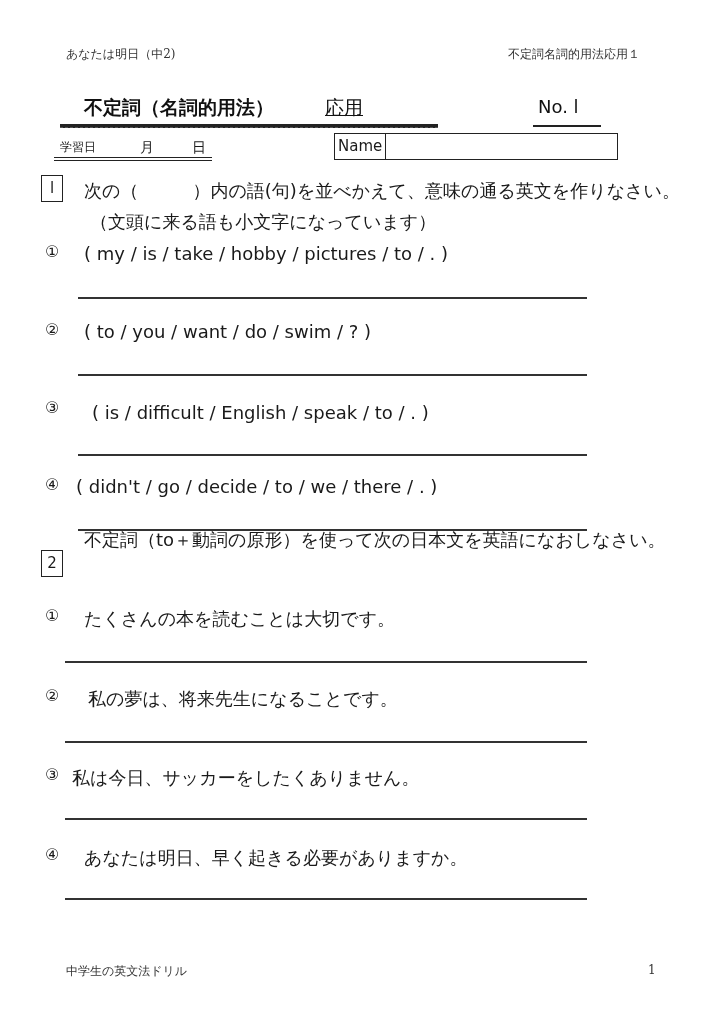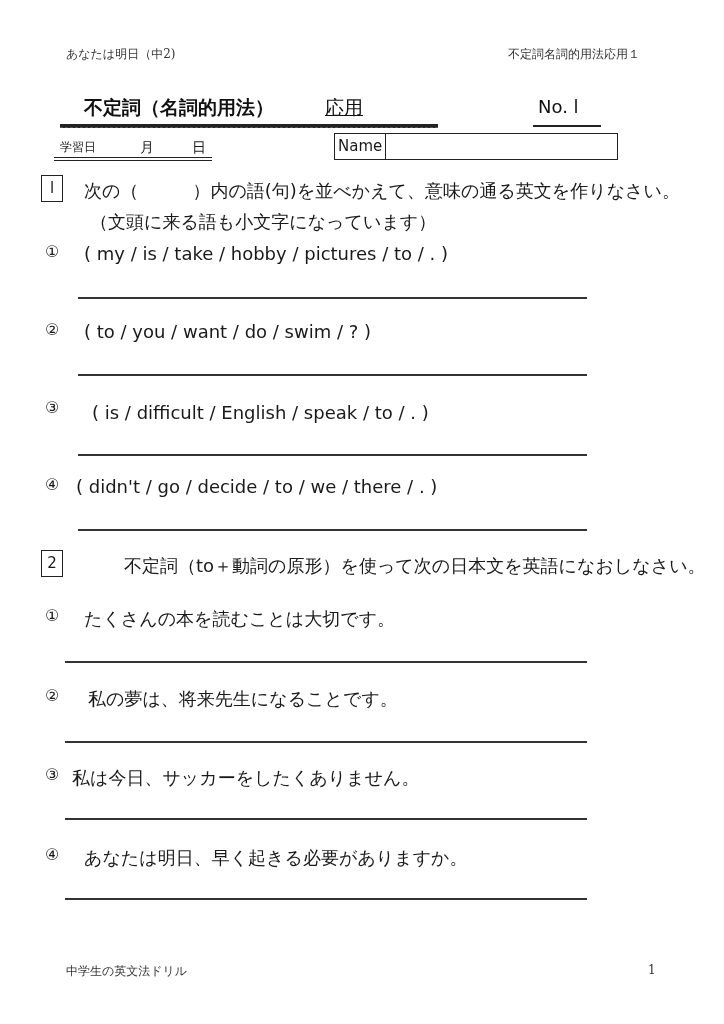--- a/index.html
+++ b/index.html
@@ -59,21 +59,21 @@
 
 <div class="abs num" style="left:45px; top:398px;">③</div>
 <div class="abs txt" style="left:84px; top:402px;margin-left:8px;">( is / difficult / English / speak / to / . )</div>
 <div class="ans-line" style="left:78px; top:454px; width:509px;"></div>
 
 <div class="abs num" style="left:45px; top:475px;">④</div>
 <div class="abs txt" style="left:76px; top:476px;">( didn't / go / decide / to / we / there / . )</div>
 <div class="ans-line" style="left:78px; top:529px; width:509px;"></div>
 
 <div class="sec-box" style="left:41px; top:550px;">2</div>
-<div class="abs txt" style="left:84px; top:554px;margin-left:40px;">不定詞（to＋動詞の原形）を使って次の日本文を英語になおしなさい。</div>
+<div class="abs txt" style="left:84px; top:528px;">不定詞（to＋動詞の原形）を使って次の日本文を英語になおしなさい。</div>
 
 <div class="abs num" style="left:45px; top:606px;">①</div>
 <div class="abs txt" style="left:84px; top:607px;">たくさんの本を読むことは大切です。</div>
 <div class="ans-line" style="left:65px; top:661px; width:522px;"></div>
 
 <div class="abs num" style="left:45px; top:686px;">②</div>
 <div class="abs txt" style="left:88px; top:687px;">私の夢は、将来先生になることです。</div>
 <div class="ans-line" style="left:65px; top:741px; width:522px;"></div>
 
 <div class="abs num" style="left:45px; top:765px;">③</div>

